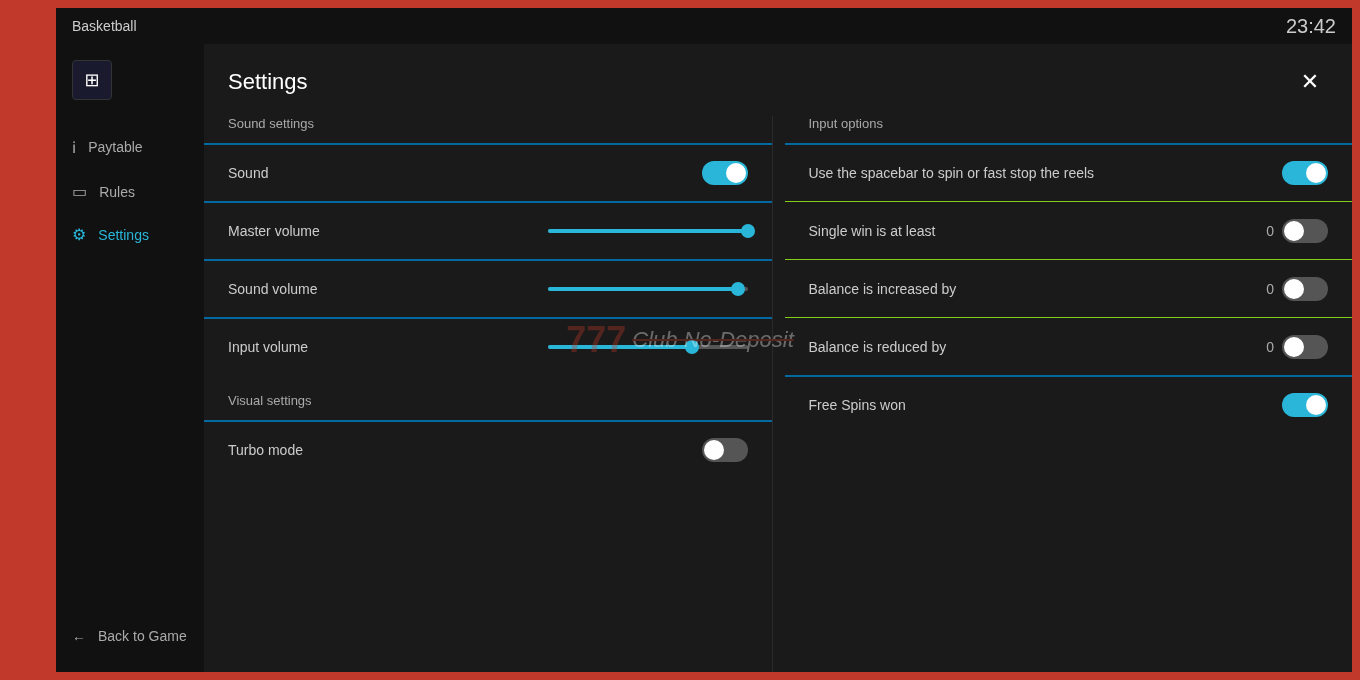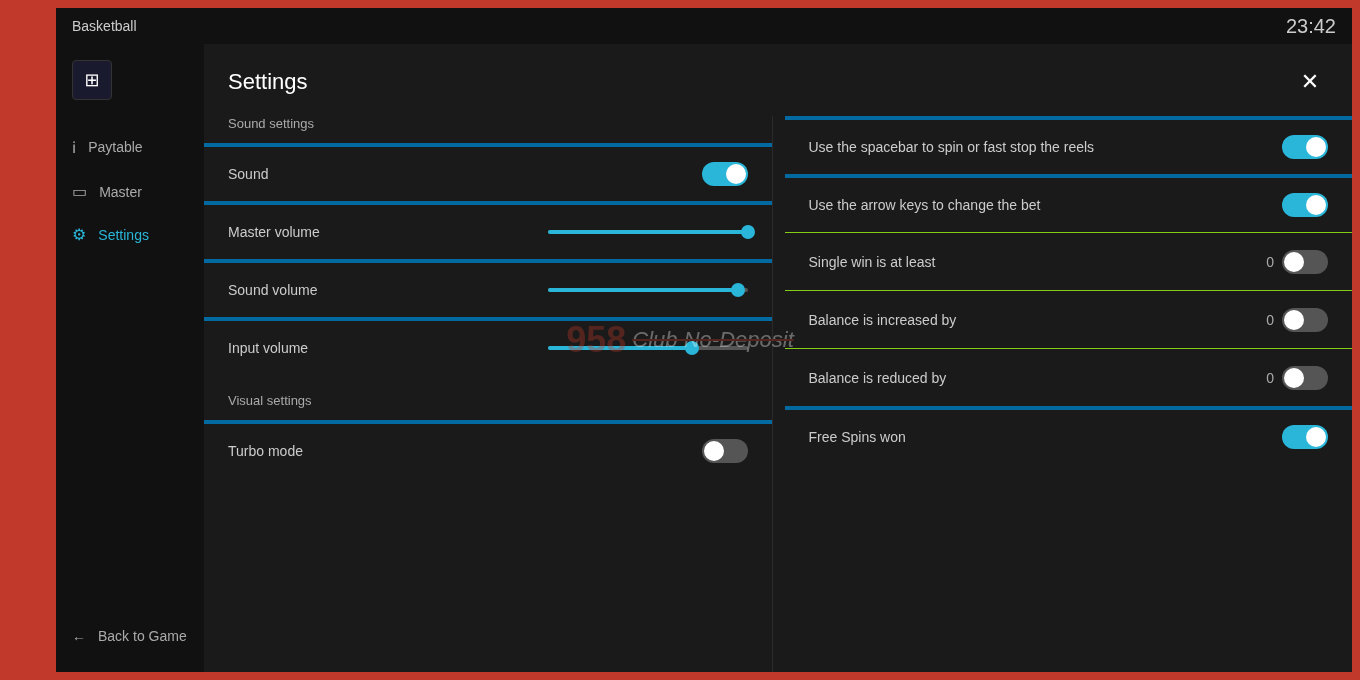--- a/index.html
+++ b/index.html
@@ -140,21 +140,21 @@
       color: #aaa;
       font-size: 13px;
       padding: 0 24px 12px 24px;
     }
     .setting-row {
       display: flex;
       align-items: center;
       justify-content: space-between;
       padding: 0 24px;
       height: 58px;
-      border-top: 4px solid #0369a1;
+      border-top: 2px solid #0369a1;
     }
     .setting-row-label {
       color: #ccc;
       font-size: 14px;
     }
     .toggle {
       width: 46px;
       height: 24px;
       border-radius: 12px;
       position: relative;
@@ -269,21 +269,21 @@
     <div class="sidebar">
       <div class="sidebar-logo">
         <span class="sidebar-logo-icon">⊞</span>
       </div>
       <div class="sidebar-item">
         <span class="icon">ℹ</span>
         <span>Paytable</span>
       </div>
       <div class="sidebar-item">
         <span class="icon">▭</span>
-        <span>Master</span>
+        <span>Rules</span>
       </div>
       <div class="sidebar-item active">
         <span class="icon">⚙</span>
         <span>Settings</span>
       </div>
       <div class="sidebar-back">
         <span>←</span>
         <span>Back to Game</span>
       </div>
     </div>
@@ -340,34 +340,29 @@
 
           <div class="setting-row">
             <span class="setting-row-label">Turbo mode</span>
             <div class="toggle off">
               <div class="toggle-knob"></div>
             </div>
           </div>
         </div>
 
         <div class="settings-col">
+          <div class="section-label">Input options</div>
 
           <div class="setting-row">
             <span class="setting-row-label">Use the spacebar to spin or fast stop the reels</span>
             <div class="toggle on">
               <div class="toggle-knob"></div>
             </div>
           </div>
 
-          <div class="setting-row">
-            <span class="setting-row-label">Use the arrow keys to change the bet</span>
-            <div class="toggle on">
-              <div class="toggle-knob"></div>
-            </div>
-          </div>
 
 
           <div class="stop-autospin-row">
             <span class="stop-autospin-label">Single win is at least</span>
             <span class="number-display">0</span>
             <div class="toggle off">
               <div class="toggle-knob"></div>
             </div>
           </div>
 
@@ -393,15 +388,15 @@
               <div class="toggle-knob"></div>
             </div>
           </div>
         </div>
       </div>
     </div>
   </div>
 </div>
 
 <div class="watermark">
-  <span class="watermark-777">958</span>
+  <span class="watermark-777">777</span>
   <span class="watermark-text">Club No-Deposit</span>
 </div>
 
 </body></html>

